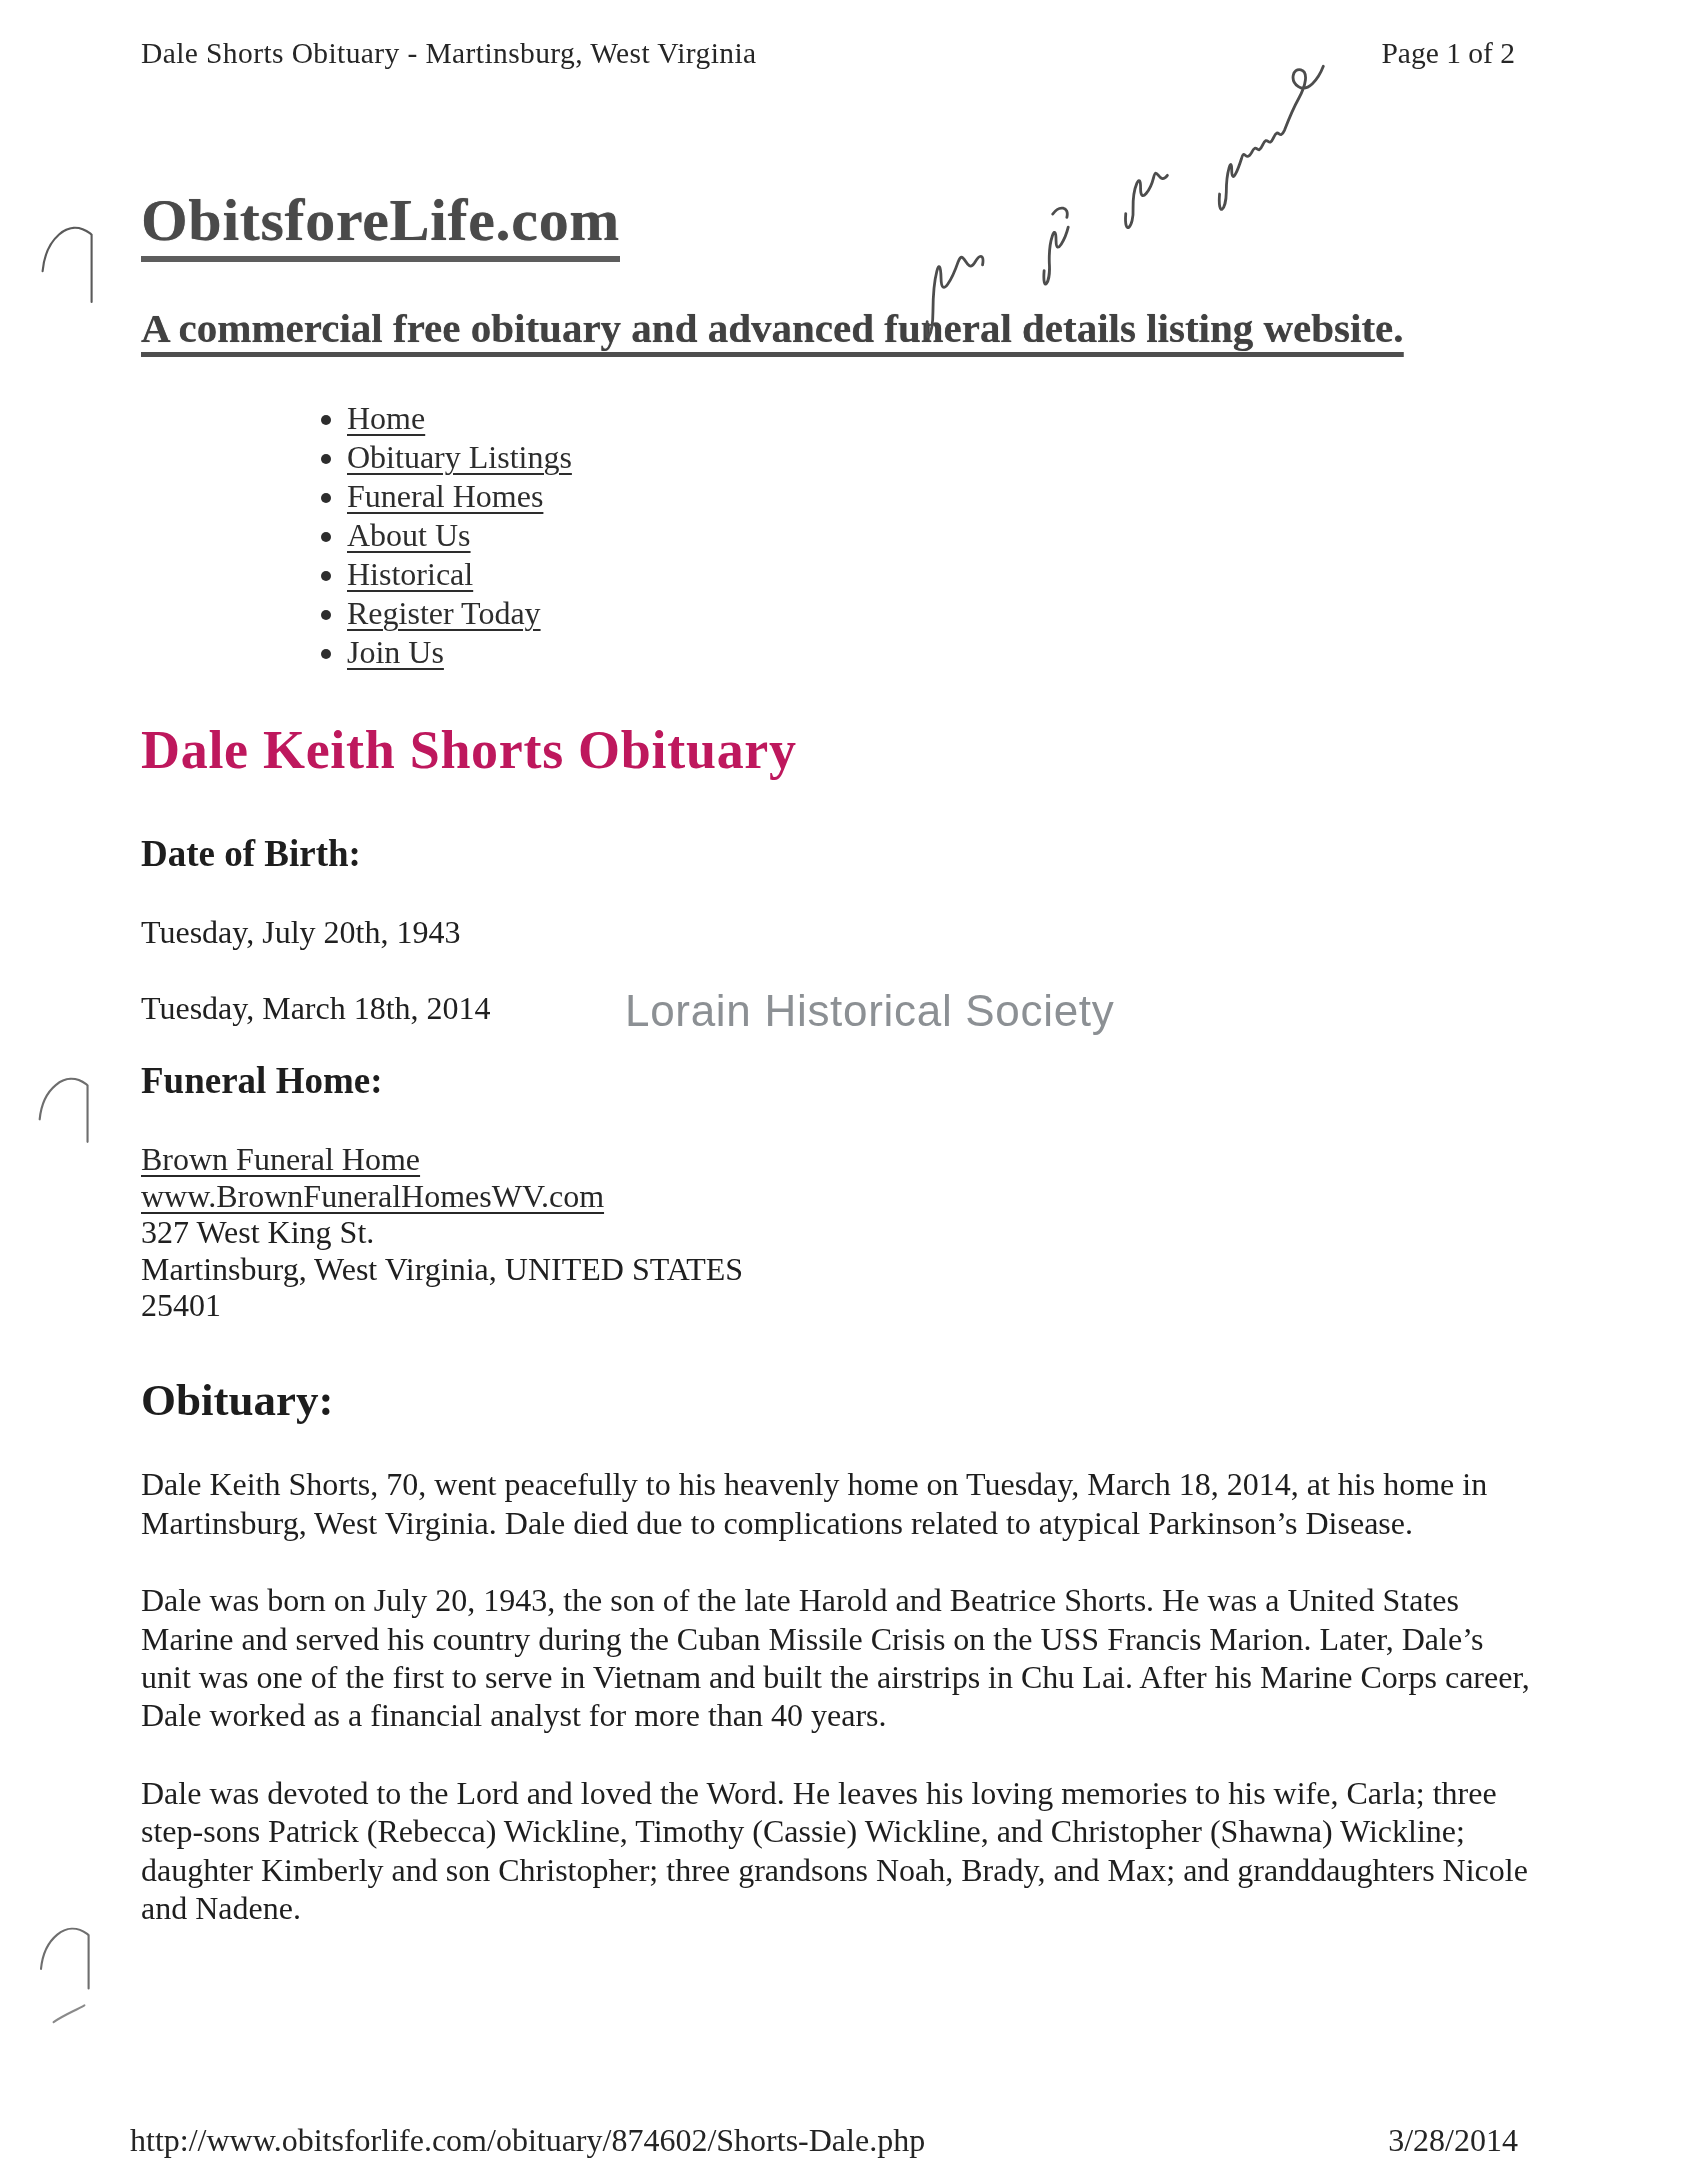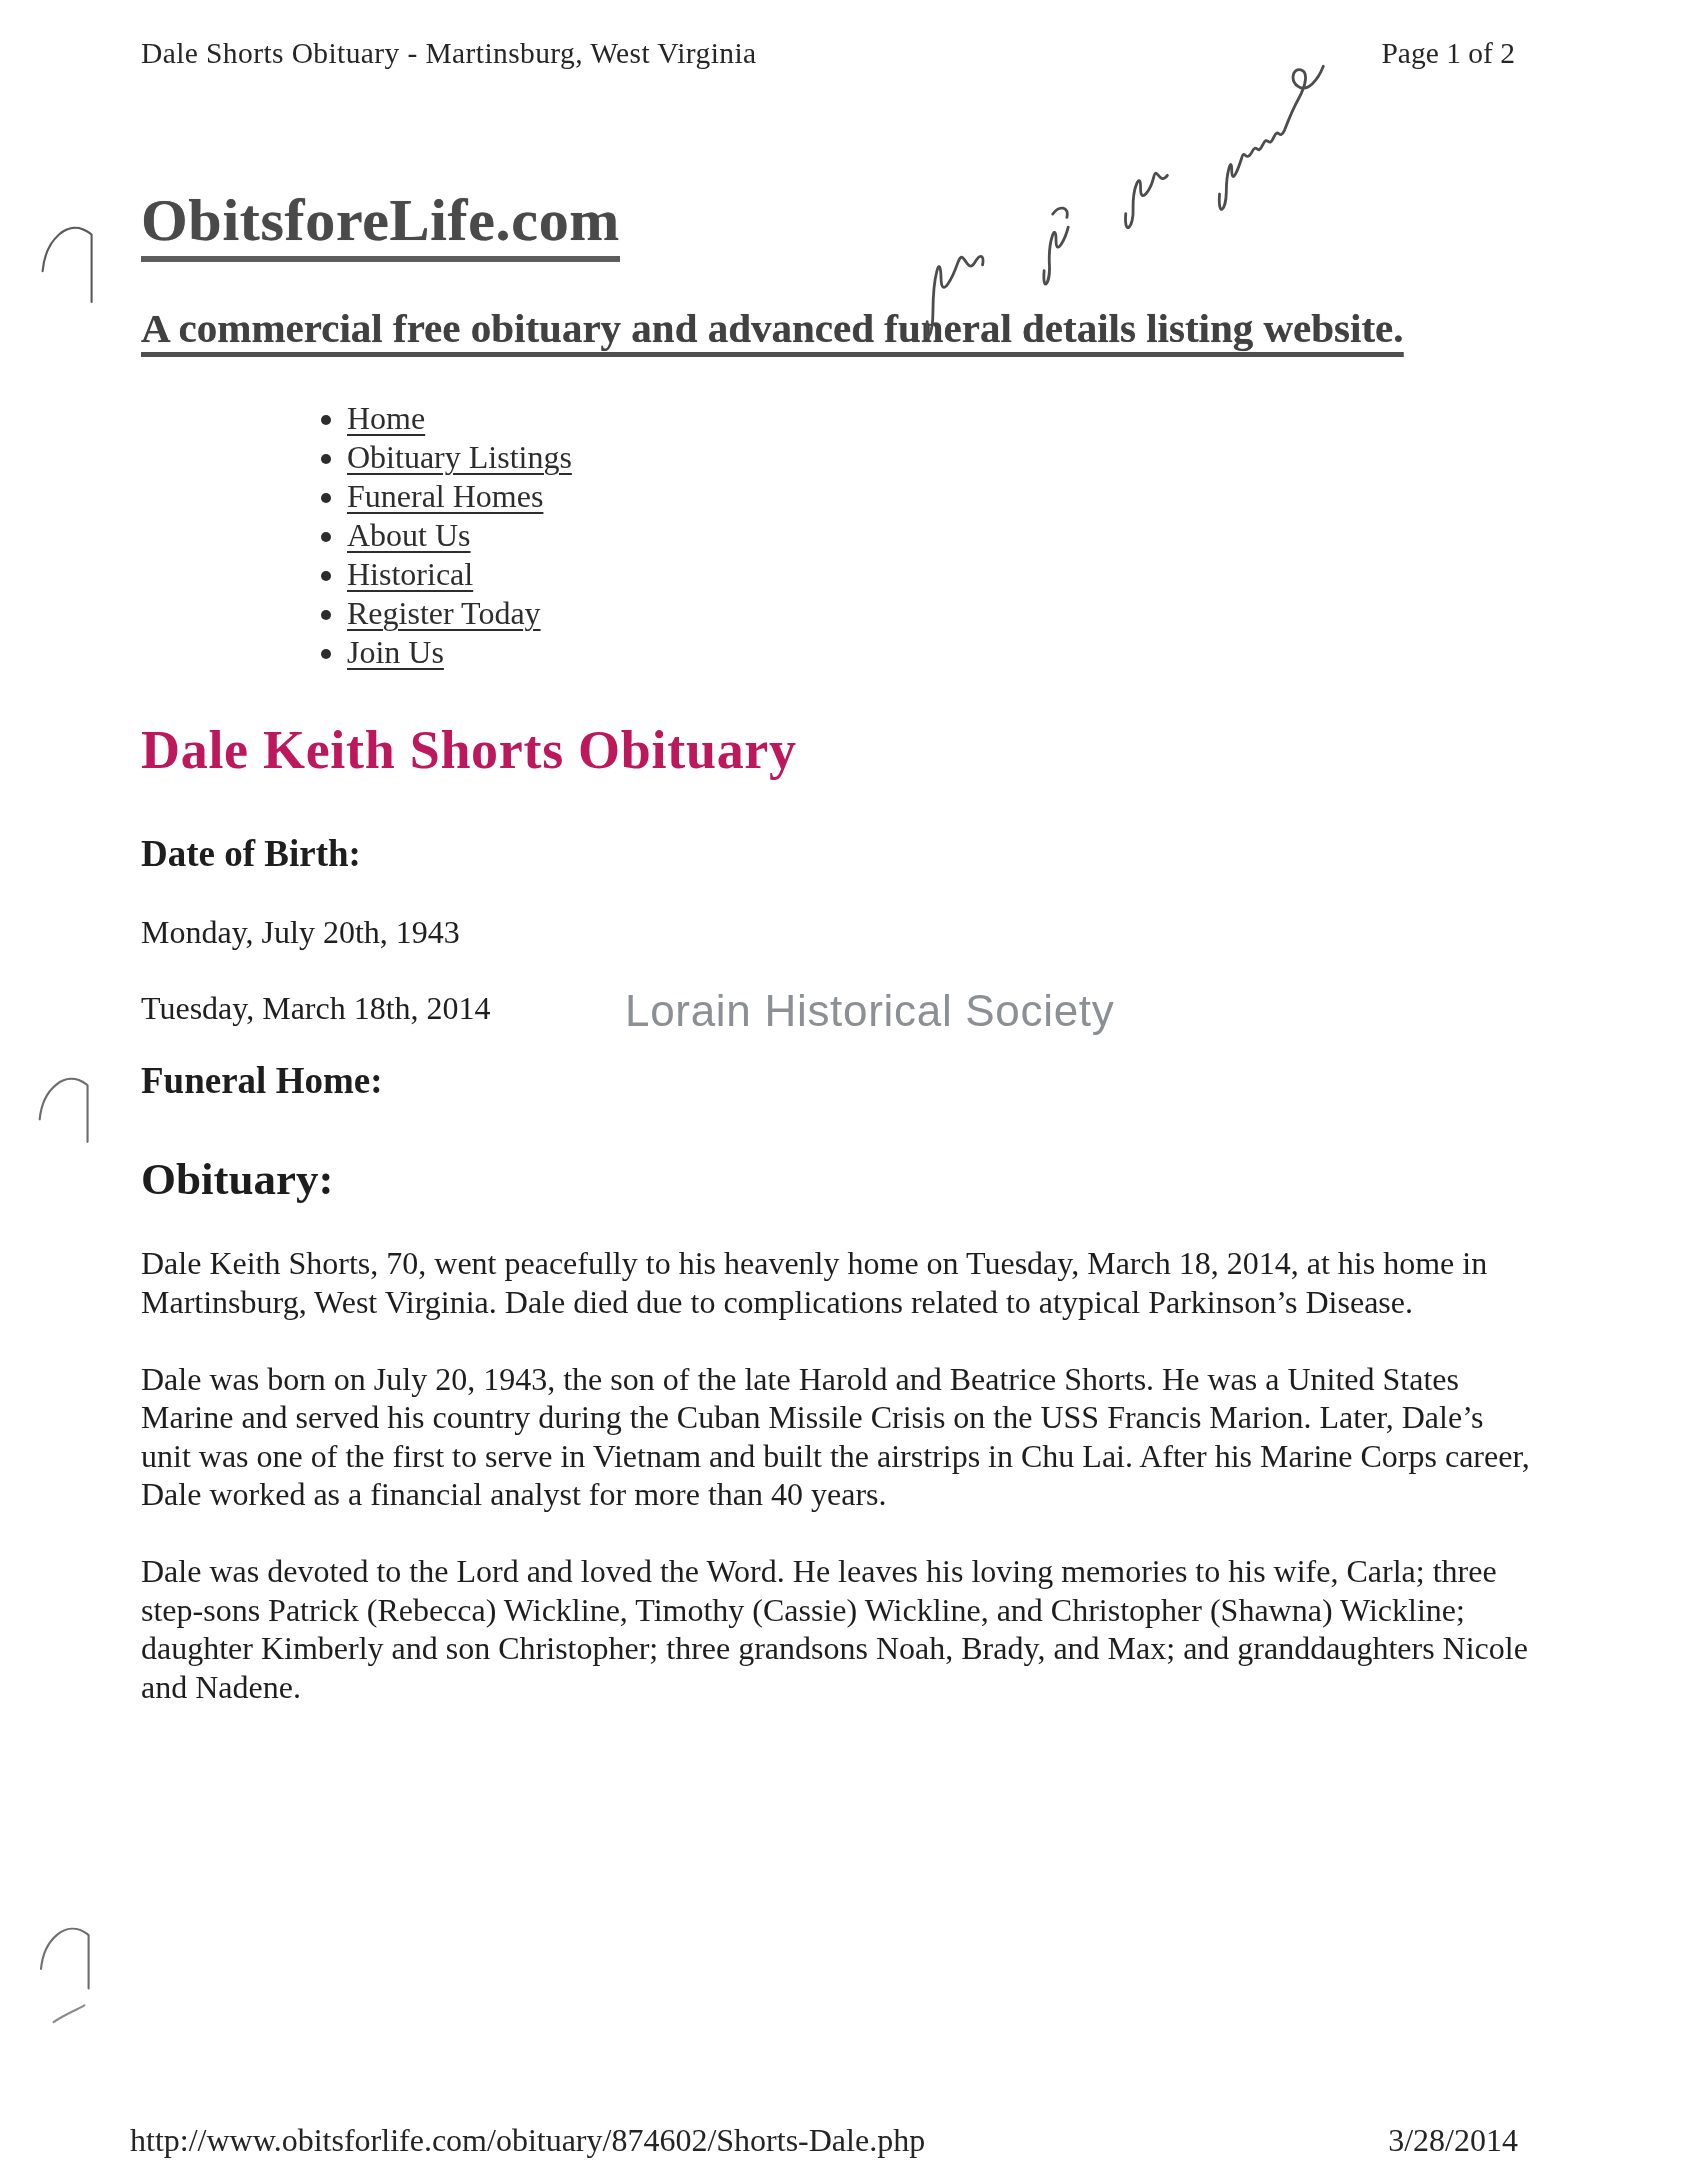--- a/index.html
+++ b/index.html
@@ -215,28 +215,35 @@
     <li><a>Funeral Homes</a></li>
     <li><a>About Us</a></li>
     <li><a>Historical</a></li>
     <li><a>Register Today</a></li>
     <li><a>Join Us</a></li>
   </ul>
 
   <h1 class="obit-title">Dale Keith Shorts Obituary</h1>
 
   <div class="field-label">Date of Birth:</div>
-  <div class="field-value">Monday, July 20th, 1943</div>
+  <div class="field-value">Tuesday, July 20th, 1943</div>
 
   <div class="field-value dod-row">
     <span>Tuesday, March 18th, 2014</span>
     <span class="watermark">Lorain Historical Society</span>
   </div>
 
   <div class="field-label tight">Funeral Home:</div>
+  <div class="fh-block">
+    <div><a>Brown Funeral Home</a></div>
+    <div><a>www.BrownFuneralHomesWV.com</a></div>
+    <div>327 West King St.</div>
+    <div>Martinsburg, West Virginia, UNITED STATES</div>
+    <div>25401</div>
+  </div>
 
   <h2 class="obit-section">Obituary:</h2>
   <div class="obit-body">
     <p>Dale Keith Shorts, 70, went peacefully to his heavenly home on Tuesday, March 18, 2014, at his home in Martinsburg, West Virginia. Dale died due to complications related to atypical Parkinson’s Disease.</p>
     <p>Dale was born on July 20, 1943, the son of the late Harold and Beatrice Shorts. He was a United States Marine and served his country during the Cuban Missile Crisis on the USS Francis Marion. Later, Dale’s unit was one of the first to serve in Vietnam and built the airstrips in Chu Lai. After his Marine Corps career, Dale worked as a financial analyst for more than 40 years.</p>
     <p>Dale was devoted to the Lord and loved the Word. He leaves his loving memories to his wife, Carla; three step-sons Patrick (Rebecca) Wickline, Timothy (Cassie) Wickline, and Christopher (Shawna) Wickline; daughter Kimberly and son Christopher; three grandsons Noah, Brady, and Max; and granddaughters Nicole and Nadene.</p>
   </div>
 
   <div class="print-footer">
     <span>http://www.obitsforlife.com/obituary/874602/Shorts-Dale.php</span>

